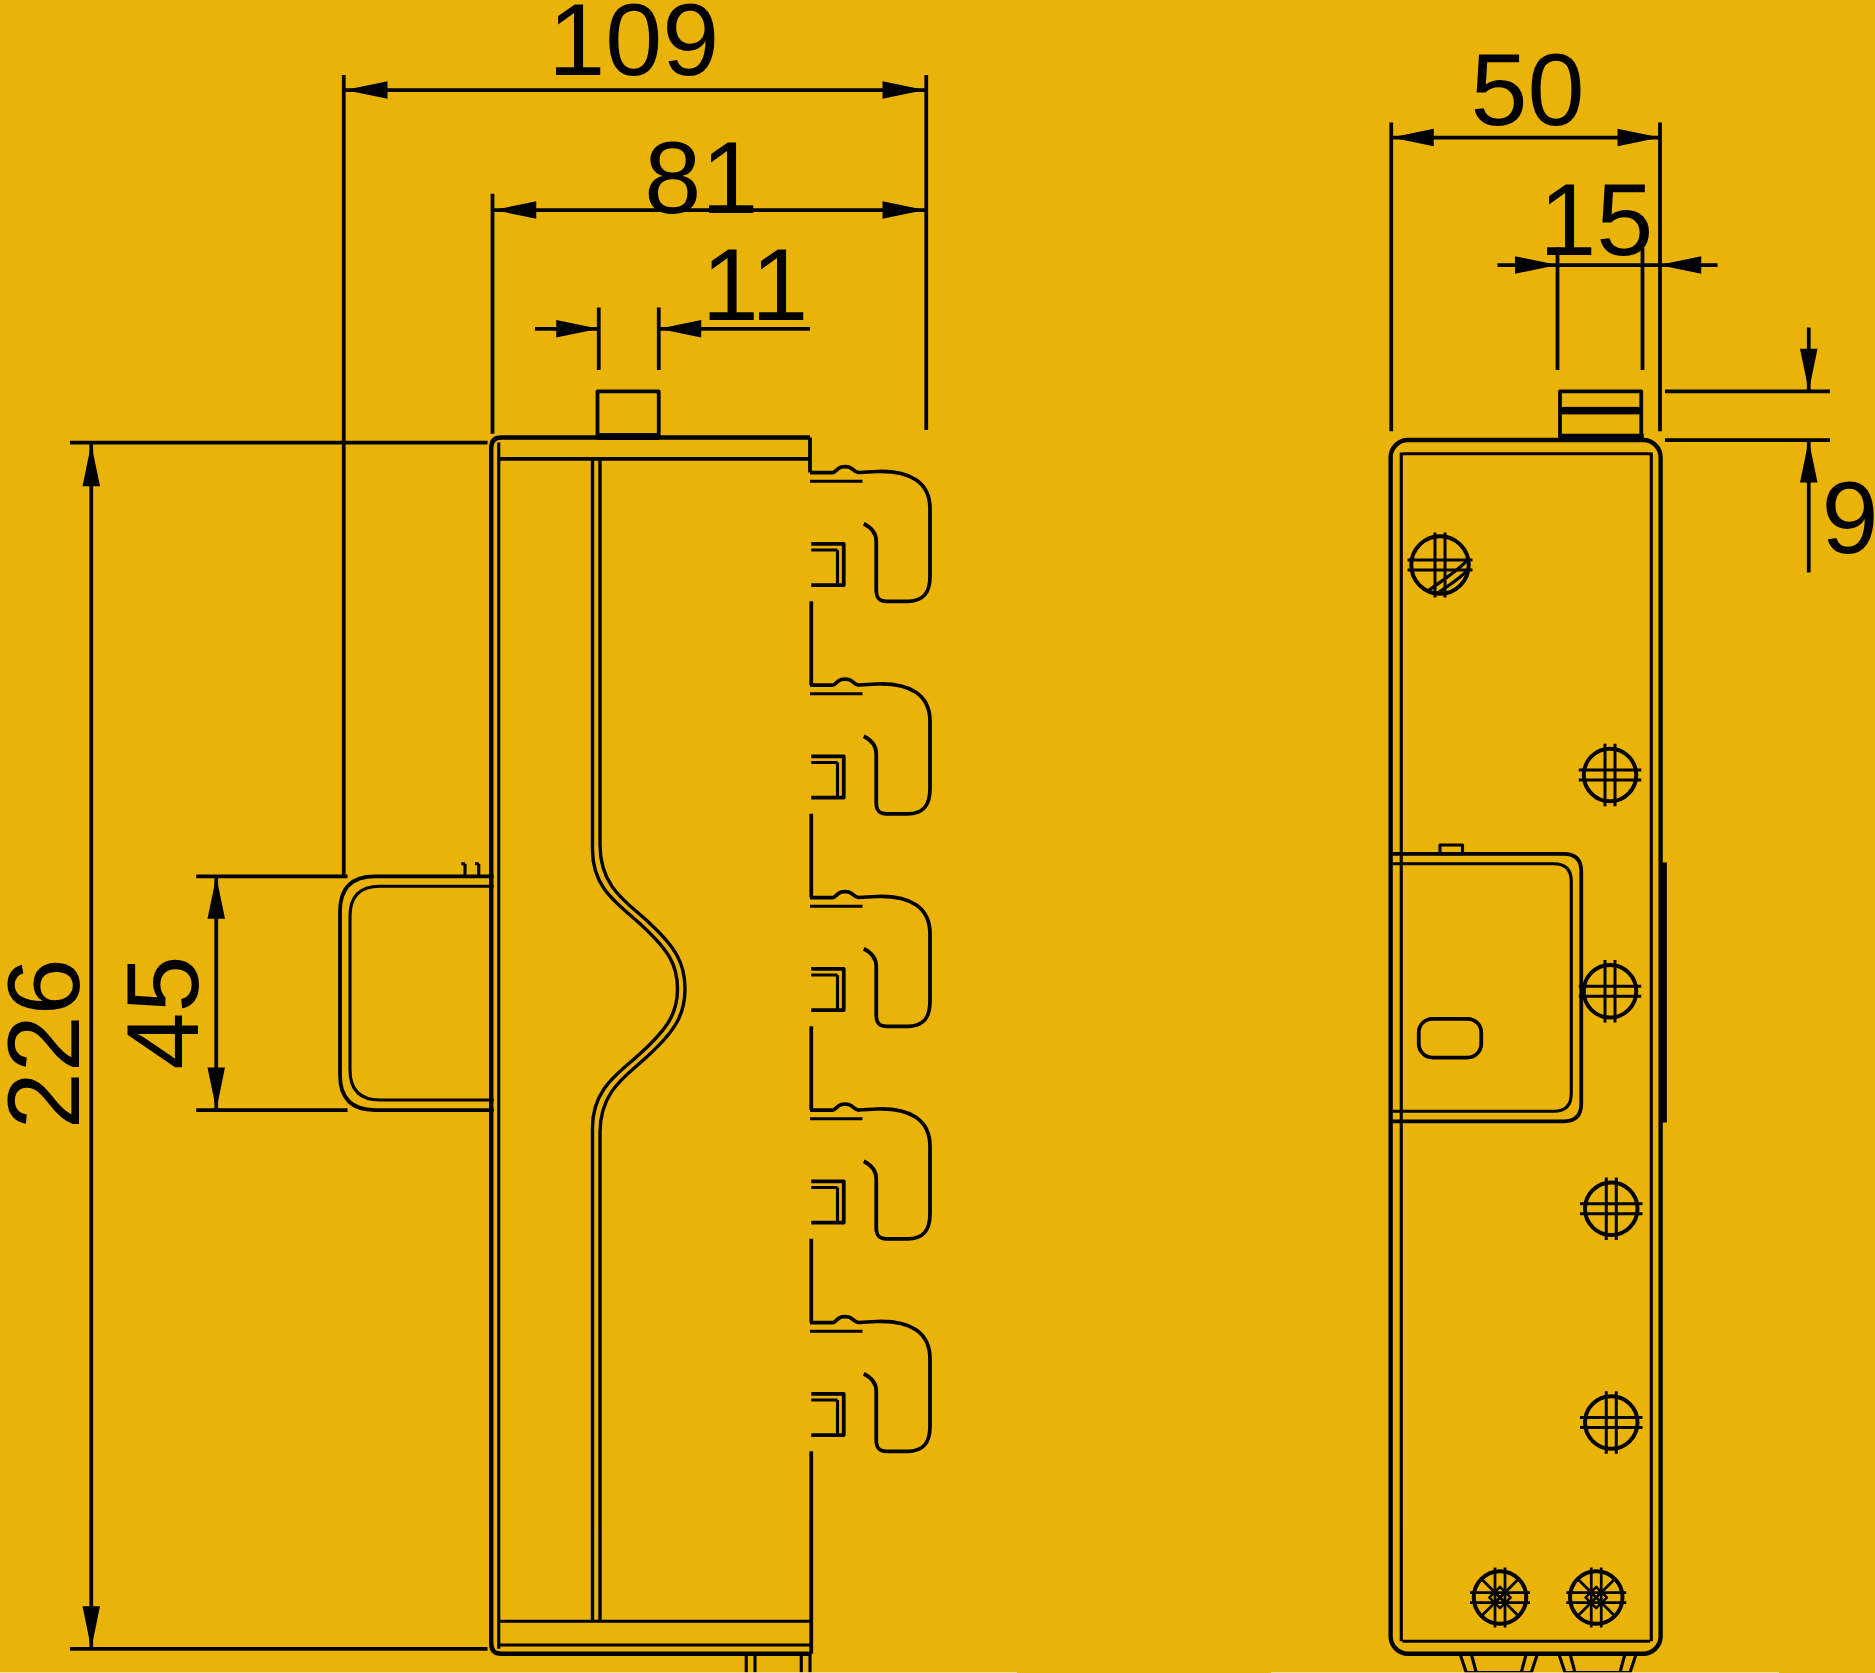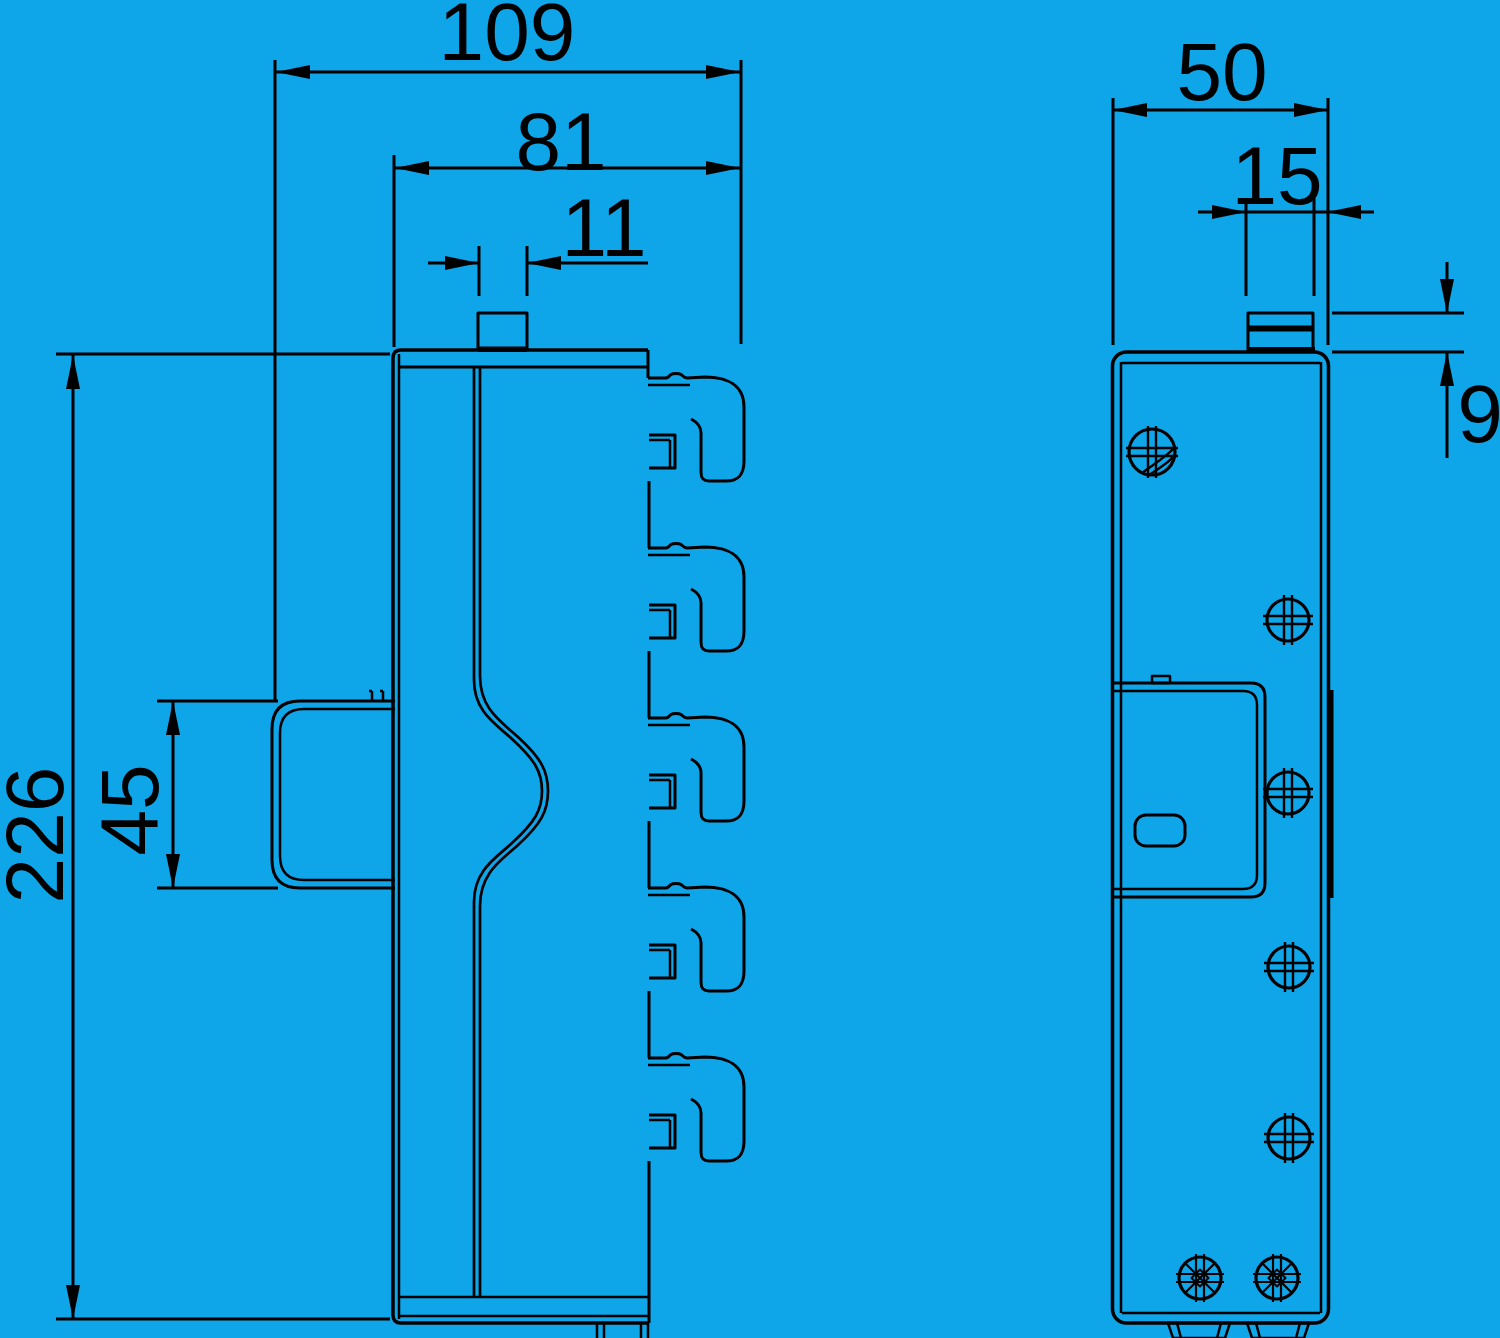--- a/index.html
+++ b/index.html
@@ -1,16 +1,16 @@
 <!DOCTYPE html>
 <html><head>
 <meta charset="utf-8">
 <style>
   html,body{margin:0;padding:0;background:#fff;}
-  #canvas{width:1500px;height:1338px;position:relative;background:#0ea5e9;overflow:hidden;}
+  #canvas{width:1500px;height:1338px;position:relative;background:#eab308;overflow:hidden;}
   svg{display:block;}
   text{font-family:"Liberation Sans","DejaVu Sans",sans-serif;font-size:82px;fill:#000;}
   .dimtxt{font-weight:400;}
 </style>
 </head>
 <body>
 
 <div id="canvas">
 <svg width="1500" height="1338" viewBox="0 0 1500 1338" xmlns="http://www.w3.org/2000/svg">
 

